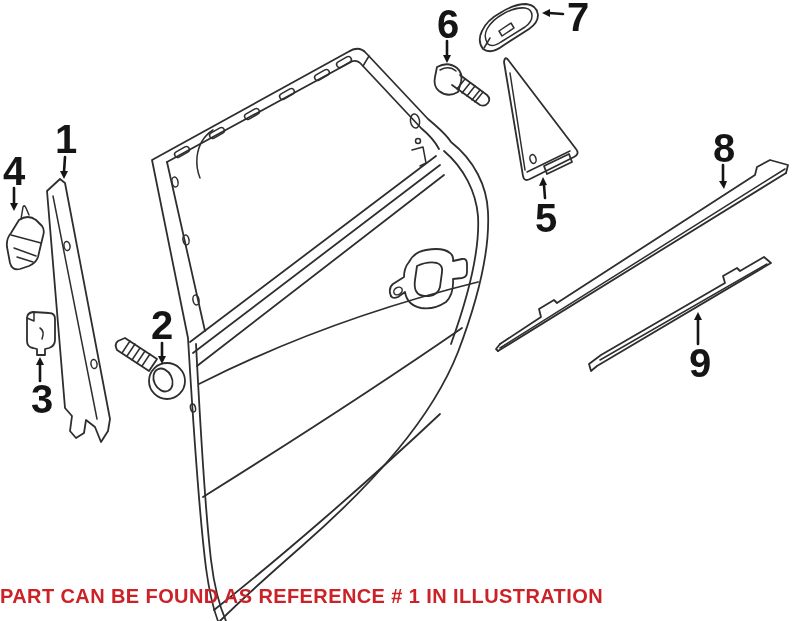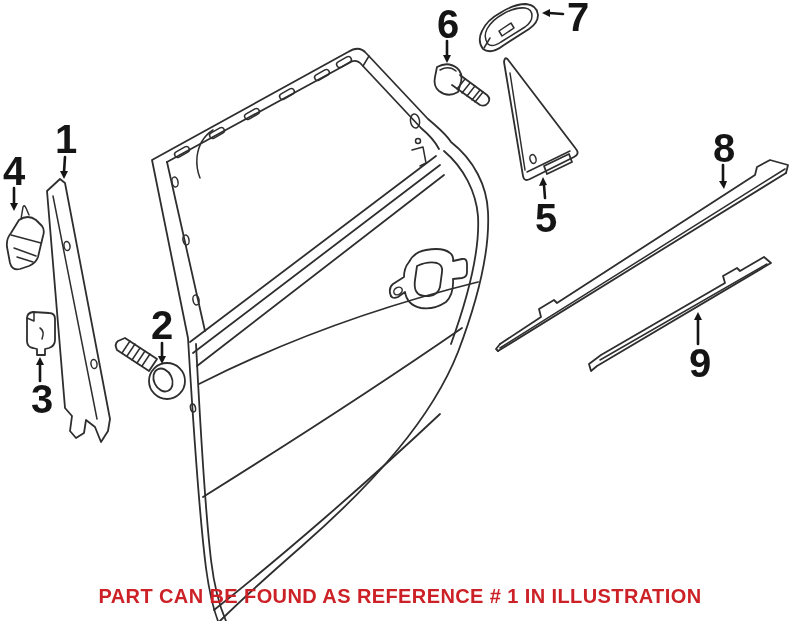--- a/index.html
+++ b/index.html
@@ -14,21 +14,21 @@
   .lineart{stroke:#2e2e2e;fill:none;stroke-width:1.8;stroke-linecap:round;stroke-linejoin:round;}
   .thin{stroke-width:1.5;}
   .callout-num{
     font-family:"Liberation Sans",sans-serif;
     font-size:40px;font-weight:bold;fill:#151515;
   }
   .arrow-line{stroke:#151515;stroke-width:2.6;fill:none;stroke-linecap:round;}
   .arrow-head{fill:#151515;stroke:none;}
   .notice{
     position:absolute;left:0;right:0;top:585px;
-    text-align:center;
+    text-align:left;
     color:#cc2127;
     font-size:20px;font-weight:bold;
     letter-spacing:0.4px;
     white-space:nowrap;
   }
 </style>
 </head>
 <body>
 
 <div class="stage">

